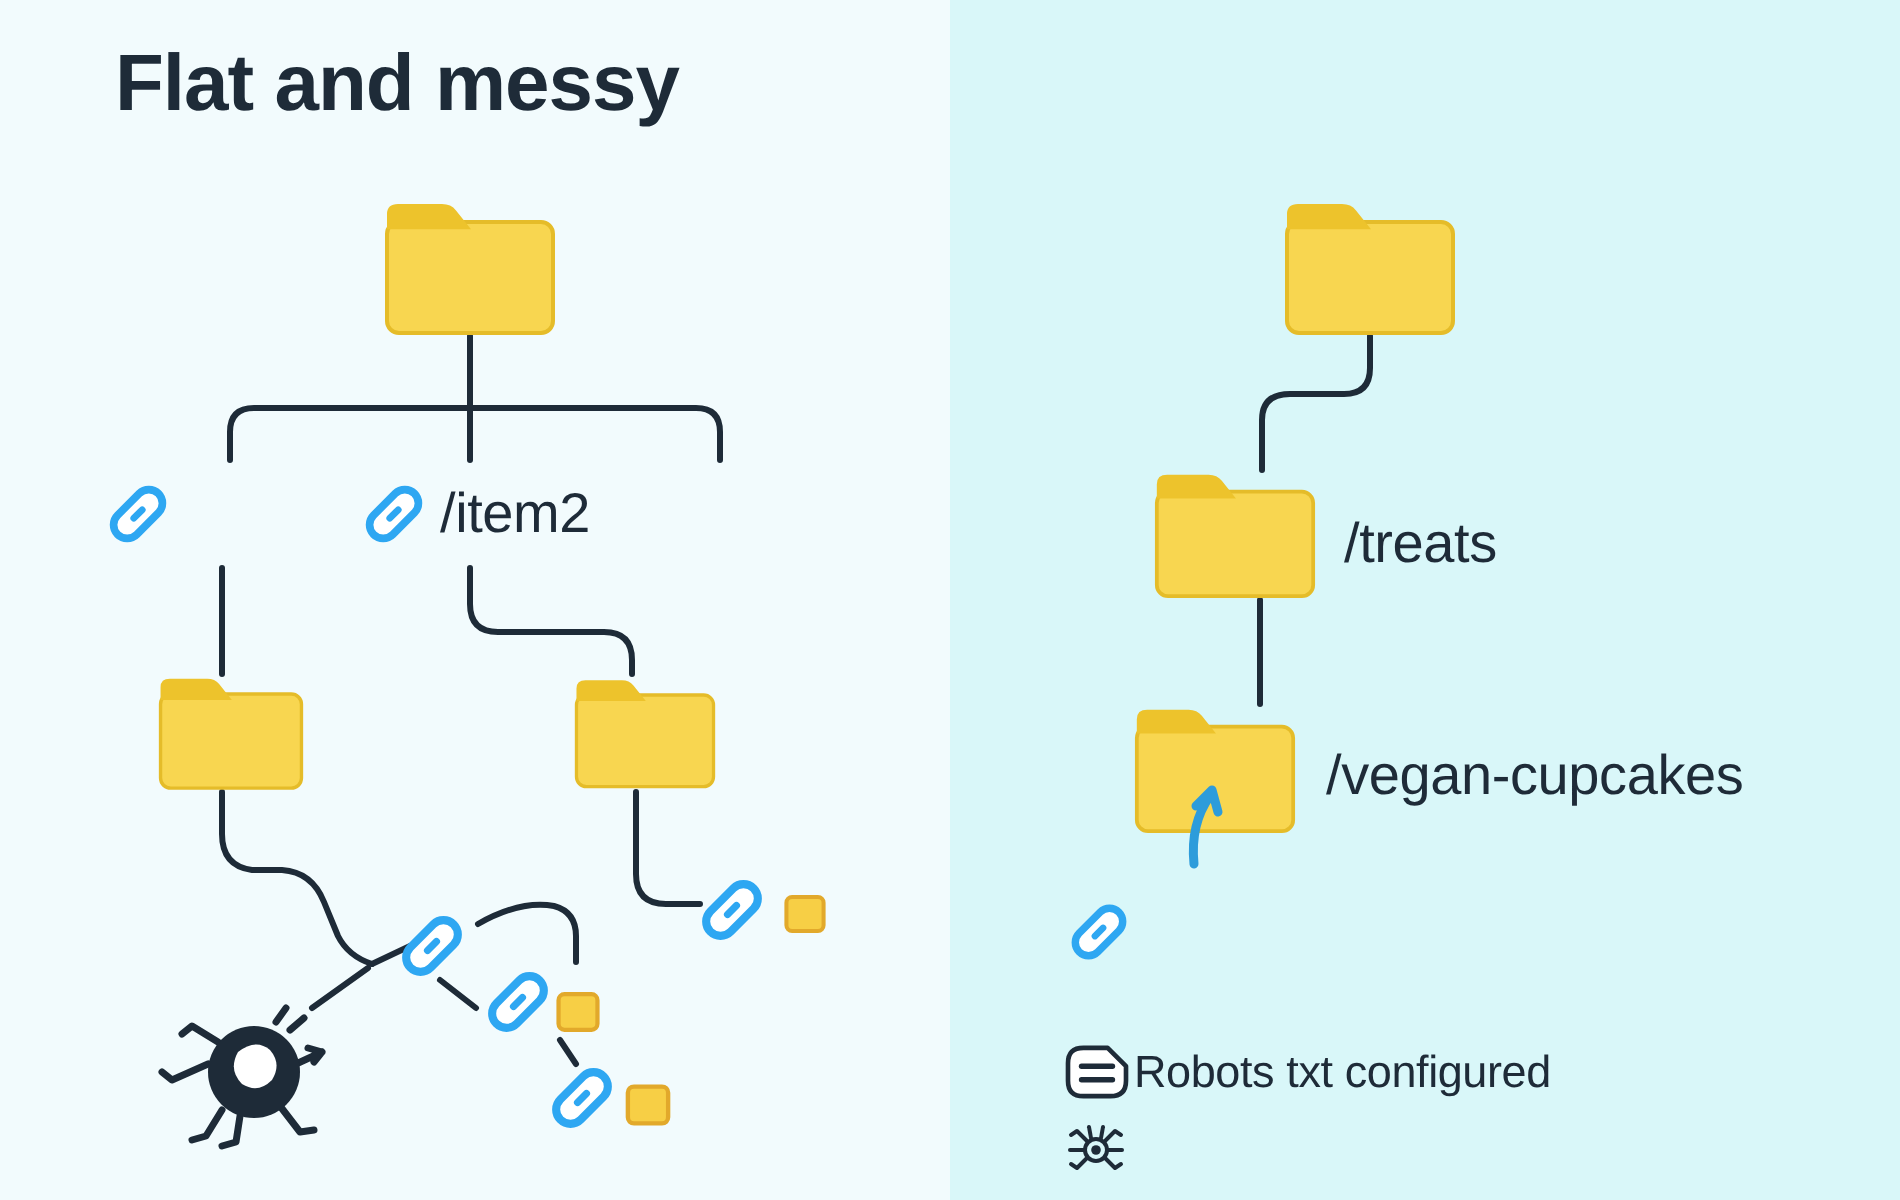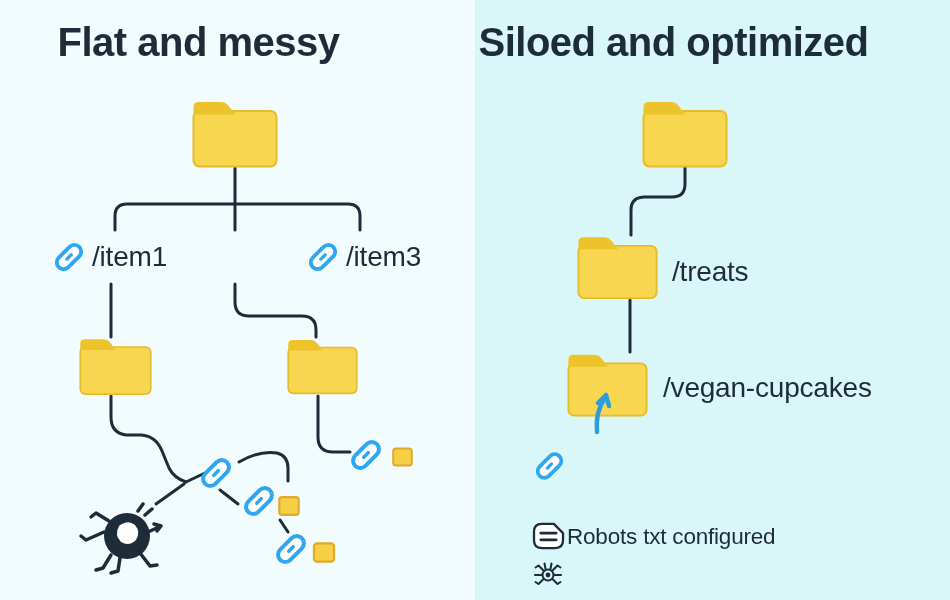--- a/index.html
+++ b/index.html
@@ -113,33 +113,31 @@
       <path d="M31 28 Q40 21 47 27 Q53 34 48 42 Q41 49 33 44 Q26 37 31 28 Z" fill="#ffffff"></path>
     </g>
 
     <g>
       <path class="arrow" d="M597 432 Q595 412 605 398"></path>
       <path class="arrow" d="M598 403 L606 395 L609 406"></path>
     </g>
   </svg>
 
   <h1 class="title title-left">Flat and messy</h1>
-  <h1 class="title title-right">Siloed and optimized</h1>
 
   <div class="linkrow" style="left:52px;top:257px;">
     <svg width="34" height="34" viewBox="0 0 40 40">
         <use href="#link"></use>
       </svg>
-    <span class="lbl-inline">/item1</span>
   </div>
-  <div class="linkrow" style="left:306px;top:257px;">
+  <div class="linkrow" style="left:180px;top:257px;">
     <svg width="34" height="34" viewBox="0 0 40 40">
         <use href="#link"></use>
       </svg>
-    <span class="lbl-inline">/item3</span>
+    <span class="lbl-inline">/item2</span>
   </div>
 
   <div class="lbl" style="left:663px;top:388px;">/vegan-cupcakes</div>
   <div class="lbl" style="left:672px;top:272px;">/treats</div>
 
   <div class="urlrow" style="left:533px;top:466px;">
     <svg width="33" height="33" viewBox="0 0 40 40">
         <use href="#link"></use>
       </svg>
   </div>

